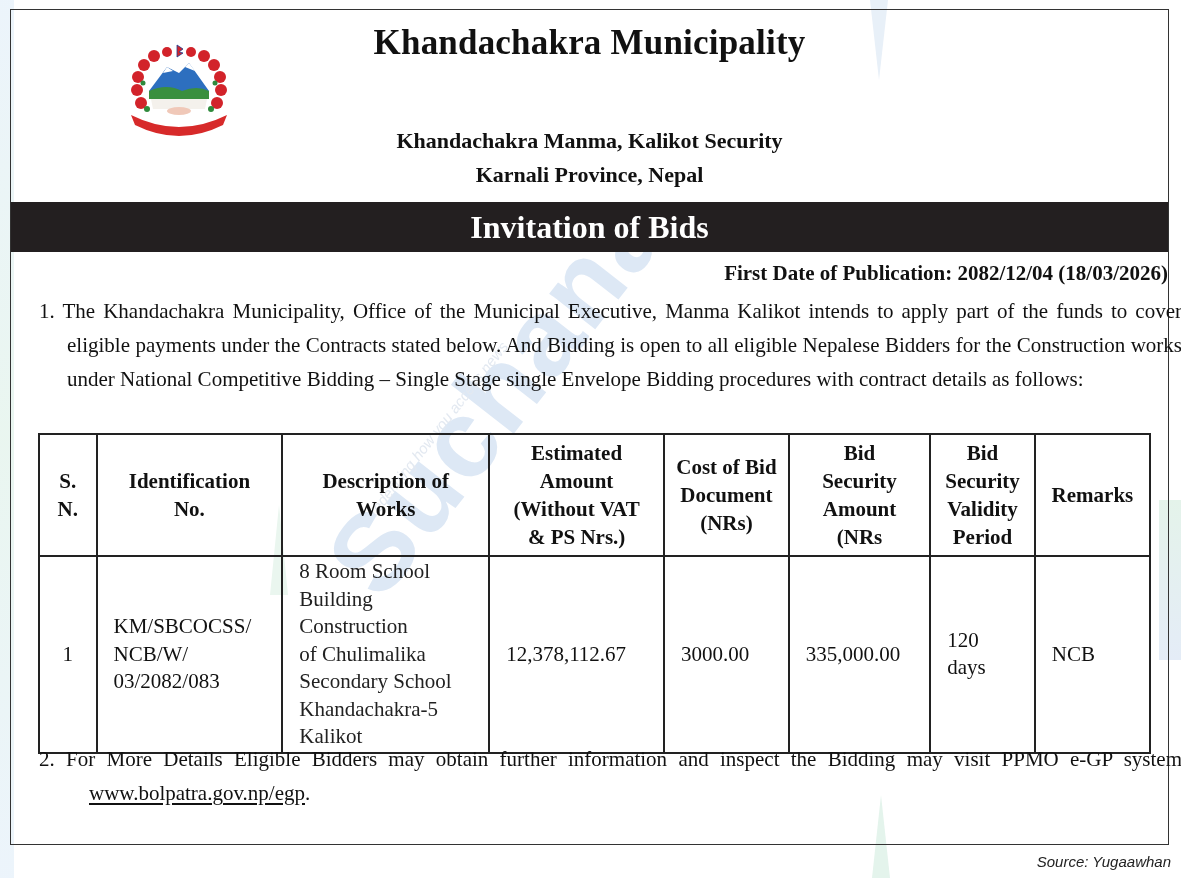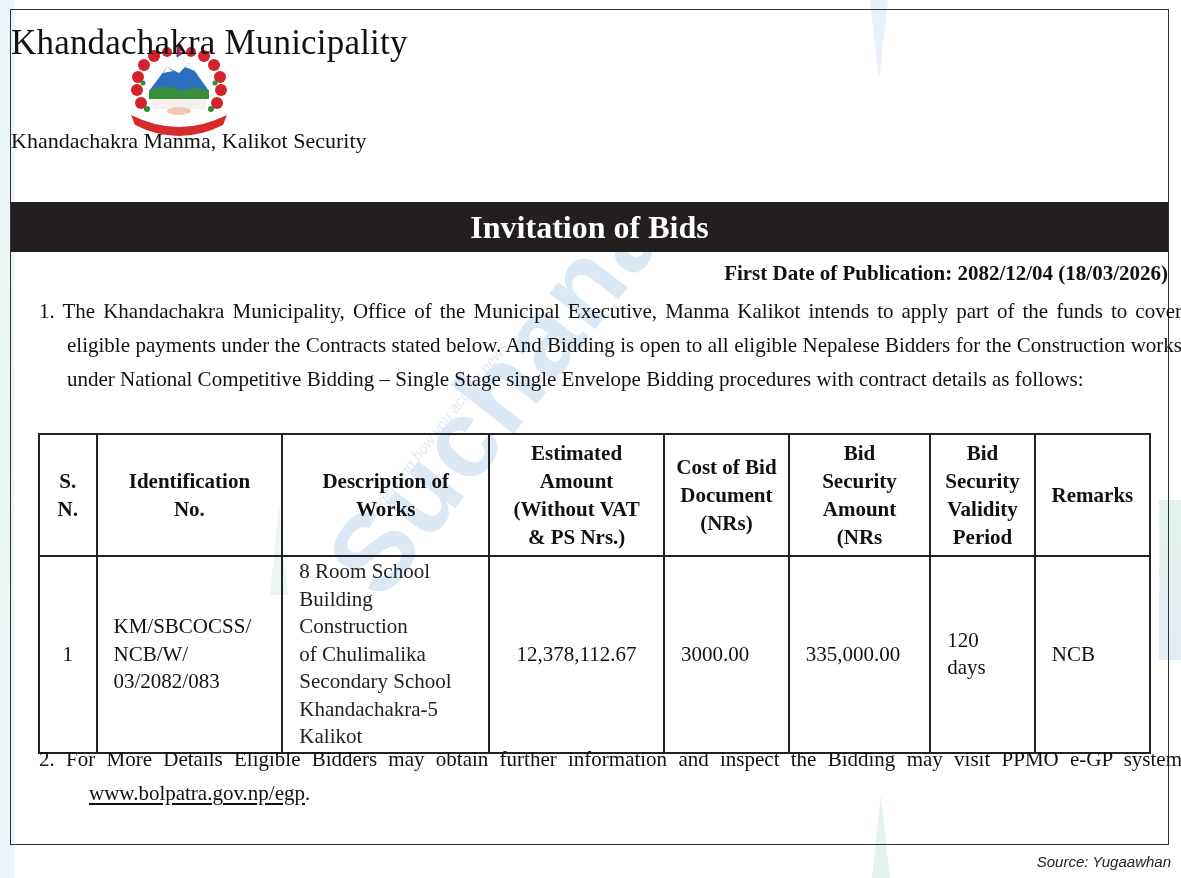--- a/index.html
+++ b/index.html
@@ -15,21 +15,21 @@
   .wm-spike { width: 0; height: 0; border-left: 9px solid transparent; border-right: 9px solid transparent; }
   .wm-text { font-family: "Liberation Sans", sans-serif; font-weight: bold; color: #dde8f5;
     font-size: 110px; transform: rotate(-52deg); letter-spacing: 2px; }
   .wm-sub { font-family: "Liberation Sans", sans-serif; color: #e3e9f1; font-size: 15px; transform: rotate(-52deg); font-style: italic; }
 
   .notice {
     position: absolute; left: 10px; top: 9px; width: 1159px; height: 836px;
     border: 1.5px solid #333; box-sizing: border-box;
   }
   .emblem { position: absolute; left: 116px; top: 33px; width: 104px; height: 93px; }
-  .head-title { position: absolute; left: 0; width: 100%; font-weight: normal; }
+  .head-title { position: absolute; left: 0; width: 100%; text-align: center; font-weight: bold; }
   .t1 { top: 13px; font-size: 35px; letter-spacing: 0.2px; }
   .t2 { top: 64px; font-size: 44px; }
   .t3 { top: 118px; font-size: 22px; }
   .t4 { top: 152px; font-size: 22px; }
   .banner {
     position: absolute; left: 0; top: 192px; width: 100%; height: 50px;
     background: #231f20; color: #fff; text-align: center; font-weight: bold;
     font-size: 32px; line-height: 50px;
   }
   .pubdate { position: absolute; left: 0; top: 251px; width: 100%; text-align: right;
@@ -44,21 +44,21 @@
   table.bids {
     position: absolute; left: 27px; top: 423px; width: 1113px;
     border-collapse: collapse; font-size: 21px;
   }
   table.bids th, table.bids td { border: 2px solid #222; }
   table.bids th { font-weight: bold; text-align: center; vertical-align: middle; line-height: 28px; padding: 2px 4px; height: 116px; }
   table.bids td { vertical-align: middle; line-height: 27.5px; padding: 1px 16px; height: 170px; }
   .c-sn { width: 44px; text-align: center; }
   .c-id { width: 174px; }
   .c-desc { width: 243px; }
-  .c-est { width: 174px; text-align: center; }
+  .c-est { width: 174px; }
   .c-cost { width: 126px; }
   .c-sec { width: 128px; }
   .c-val { width: 102px; }
   .c-rem { width: 118px; }
   td.c-sn { padding: 0; text-align: center; }
   td.c-desc { padding-left: 8px; padding-right: 4px; color: #222; }
   .multiline { white-space: pre-line; }
 
   .source { position: absolute; right: 10px; top: 853px; font-family: "Liberation Sans", sans-serif;
     font-style: italic; font-size: 15px; color: #222; }
@@ -107,20 +107,21 @@
     <path d="M22 48 Q40 40 55 48 Q70 42 82 48 L82 56 L22 56 Z" fill="#3a8f3e"></path>
     <path d="M24 56 L80 56 L78 66 L26 66 Z" fill="#f4f1ec"></path>
 
     <ellipse cx="52" cy="68" rx="12" ry="4" fill="#f0c8b8"></ellipse>
 
     <path d="M50 2 L50 14 L56 10 L52 9 L56 6 Z" fill="#d2232a" stroke="#1d3c8f" stroke-width="0.8"></path>
   </svg>
 
   <div class="head-title t1">Khandachakra Municipality</div>
   <div class="head-title t3">Khandachakra Manma, Kalikot Security</div>
+  <div class="head-title t4">Karnali Province, Nepal</div>
 
   <div class="banner">
     <span>Invitation of Bids</span>
   </div>
 
   <div class="pubdate">First Date of Publication: 2082/12/04 (18/03/2026)</div>
 
   <div class="para p1 hang">1. The Khandachakra Municipality, Office of the Municipal Executive, Manma Kalikot intends to apply part of the funds to cover eligible payments under the Contracts stated below. And Bidding is open to all eligible Nepalese Bidders for the Construction works under National Competitive  Bidding – Single Stage single Envelope Bidding procedures with contract details as follows:</div>
 
   <table class="bids">

